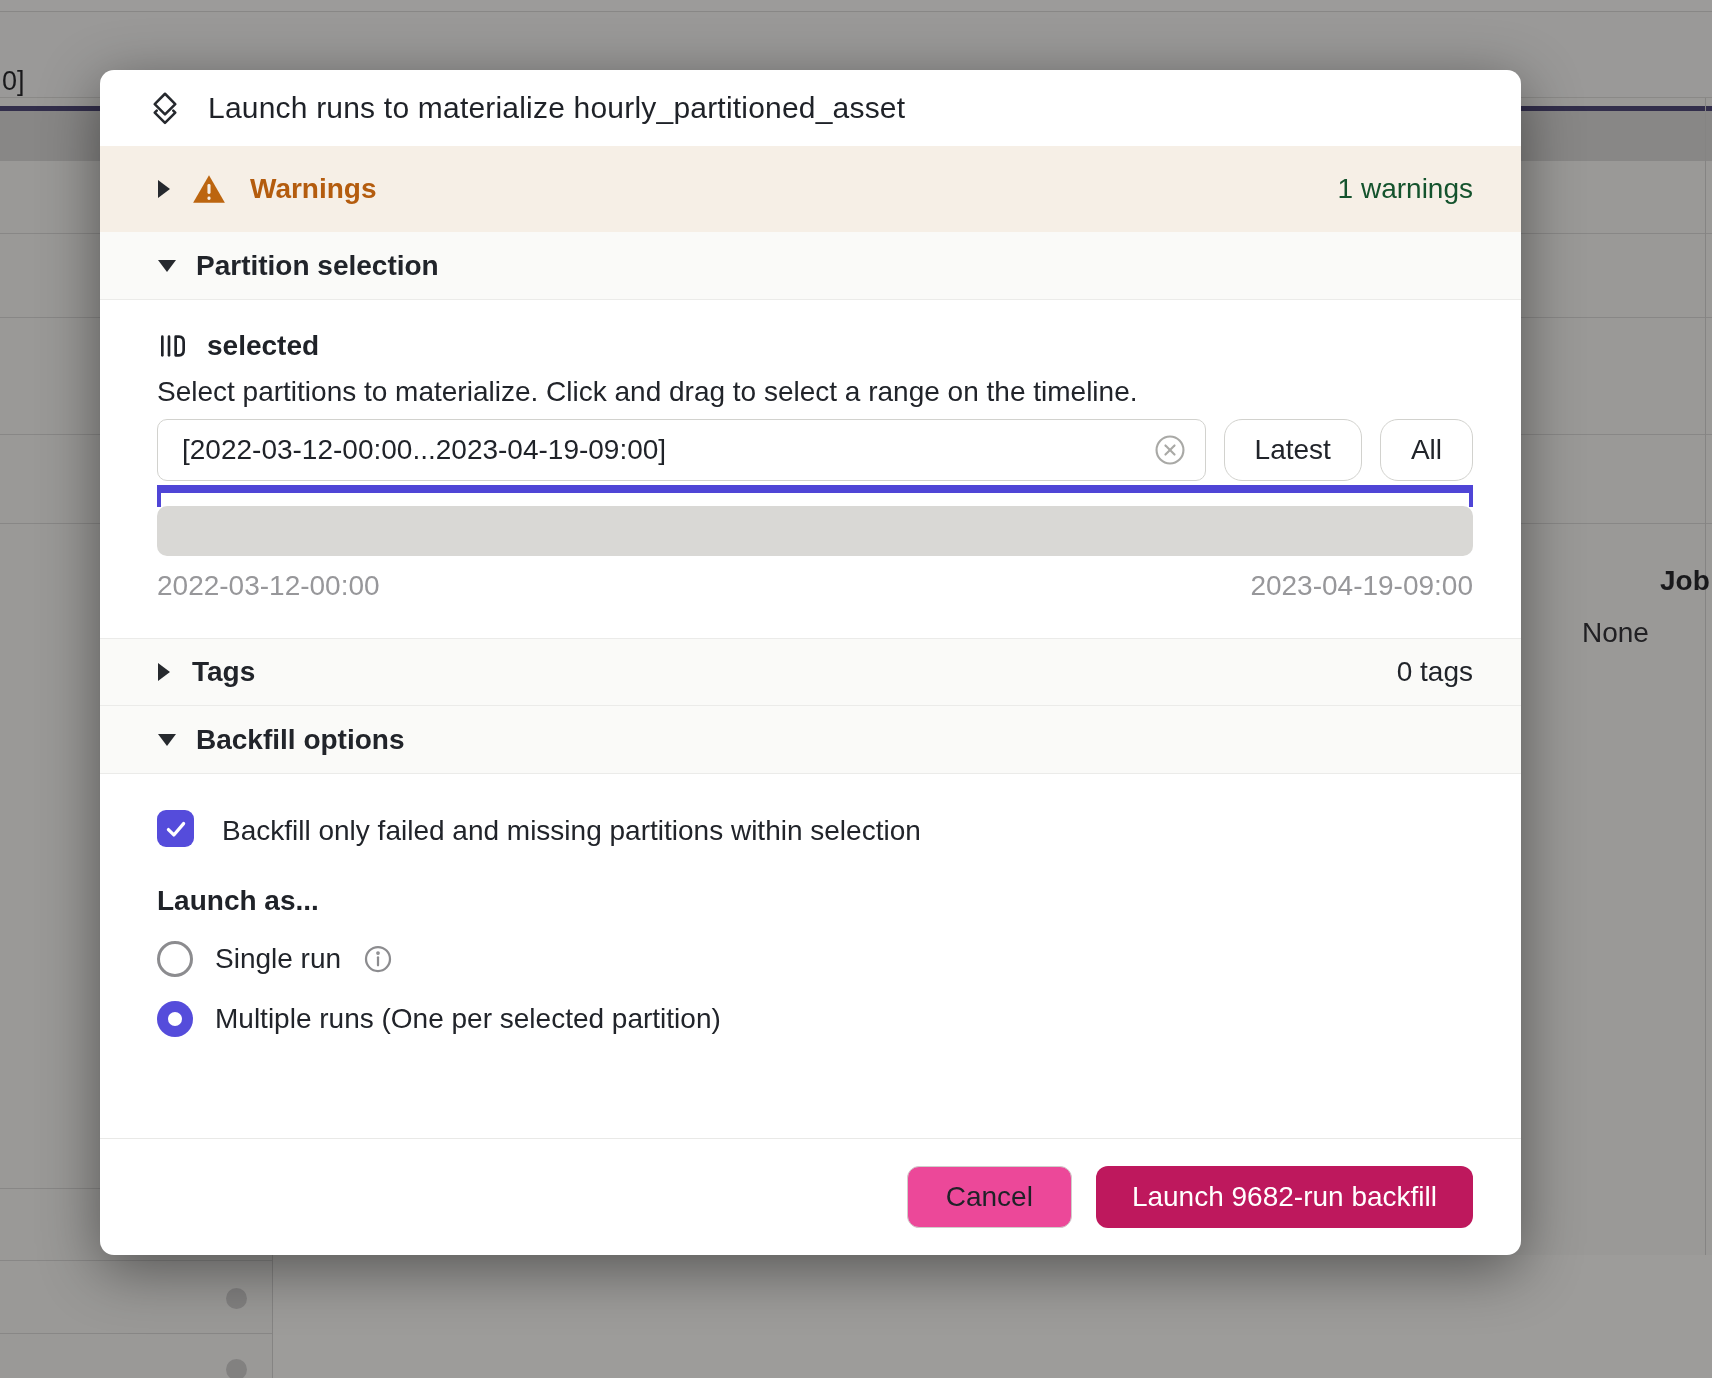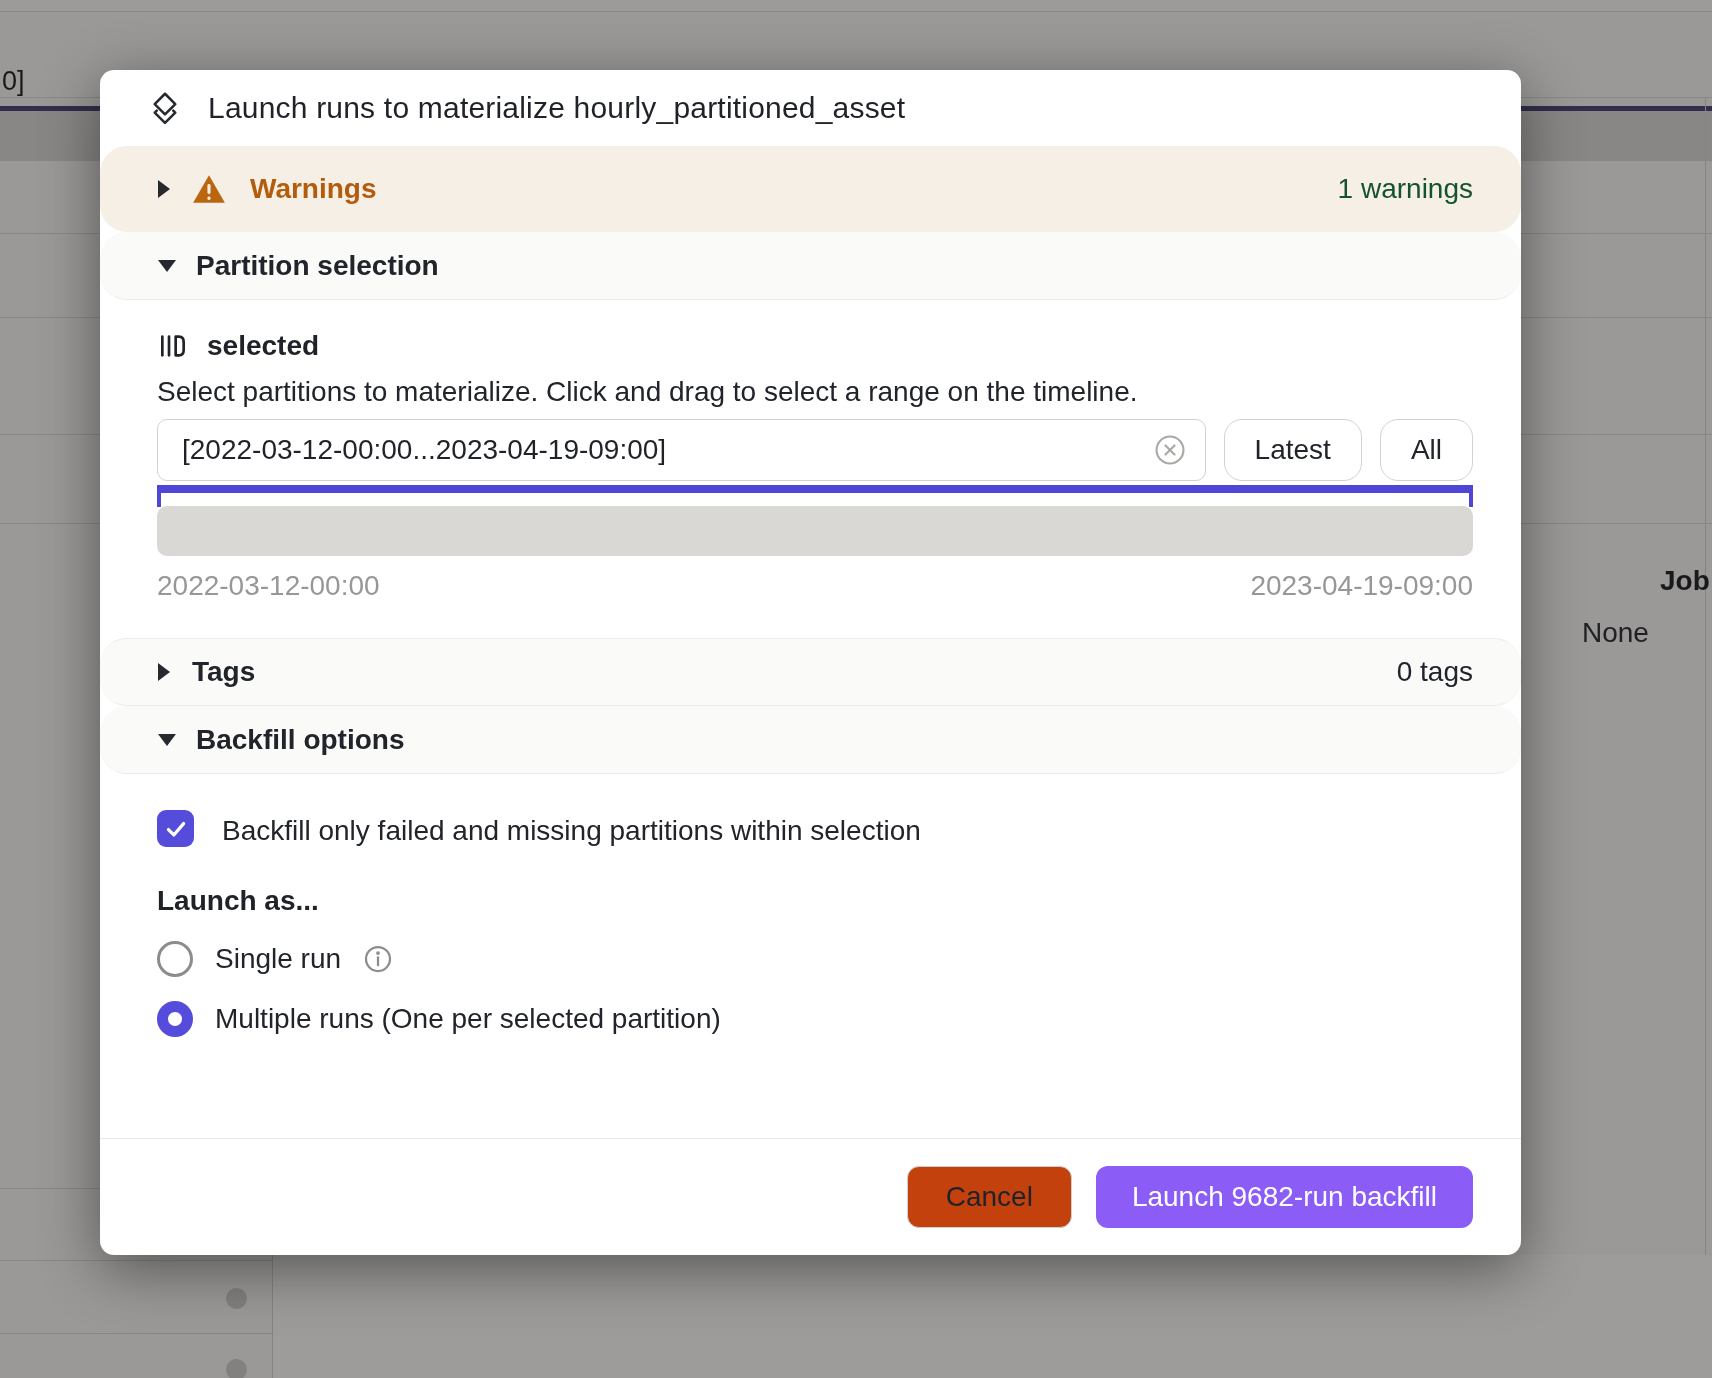--- a/index.html
+++ b/index.html
@@ -24,21 +24,21 @@
 
   
   .dialog { position:absolute; left:100px; top:70px; width:1421px; height:1185px;
             background:#ffffff; border-radius:14px; overflow:hidden;
             box-shadow:0 14px 60px rgba(0,0,0,0.45);
             display:flex; flex-direction:column; color:#21242a; }
 
   .dlg-header { height:76px; flex:0 0 auto; display:flex; align-items:center; gap:24px; padding:0 46px; }
   .dlg-title { font-size:30px; font-weight:500; color:#1f2228; letter-spacing:.2px; }
 
-  .row { display:flex; align-items:center; padding:0 48px 0 58px; font-size:28px; flex:0 0 auto;border-radius:27px; }
+  .row { display:flex; align-items:center; padding:0 48px 0 58px; font-size:28px; flex:0 0 auto; }
   .warnings-row { height:86px; background:#f6efe6; color:#b45c0e; font-weight:600; }
   .warnings-row .count { margin-left:auto; font-weight:400; color:#14532d; }
   .section-row { height:68px; background:#fafaf8; font-weight:600; color:#21242a; border-bottom:1px solid #ebebe9; }
   .section-row.tags { border-top:1px solid #ebebe9; }
   .section-row .count { margin-left:auto; font-weight:400; color:#21242a; }
 
   .caret-right { width:0; height:0; border-top:9px solid transparent; border-bottom:9px solid transparent;
                  border-left:12px solid #26292e; margin-right:22px; flex:0 0 auto; }
   .caret-down  { width:0; height:0; border-left:9px solid transparent; border-right:9px solid transparent;
                  border-top:12px solid #26292e; margin-right:20px; flex:0 0 auto; }
@@ -69,23 +69,23 @@
   .checkbox { width:37px; height:37px; border-radius:9px; background:#554cdb; display:flex; align-items:center; justify-content:center; flex:0 0 auto; }
   .launch-as { font-weight:700; font-size:28px; margin-top:38px; color:#1f2228; }
   .radio-row { display:flex; align-items:center; gap:22px; font-size:28px; margin-top:24px; }
   .radio { width:36px; height:36px; border-radius:50%; border:3px solid #8c8c8f; background:#fff; flex:0 0 auto; }
   .radio.selected { border:none; background:#554cdb; position:relative; }
   .radio.selected::after { content:""; position:absolute; left:50%; top:50%; width:14px; height:14px; margin:-7px 0 0 -7px;
                            border-radius:50%; background:#fff; }
 
   .dlg-footer { margin-top:auto; flex:0 0 auto; height:117px; border-top:1px solid #e9e9e7;
                 display:flex; align-items:center; justify-content:flex-end; gap:24px; padding:0 48px; }
-  .btn-cancel { height:62px; padding:0 38px; border-radius:12px; border:1px solid #cfcfcb; background:#c2410c;
+  .btn-cancel { height:62px; padding:0 38px; border-radius:12px; border:1px solid #cfcfcb; background:#ec4899;
                 font-size:28px; color:#1f2228; font-family:"Liberation Sans",sans-serif; cursor:pointer; }
-  .btn-launch { height:62px; padding:0 36px; border-radius:12px; border:none; background:#8b5cf6; color:#fff;
+  .btn-launch { height:62px; padding:0 36px; border-radius:12px; border:none; background:#be185d; color:#fff;
                 font-size:28px; font-family:"Liberation Sans",sans-serif; cursor:pointer; }
 </style>
 </head>
 <body>
 
 <div class="scene">
 
   <div class="backdrop">
     <div class="bd-topstrip"></div>
     <div class="bd-row2"></div>

